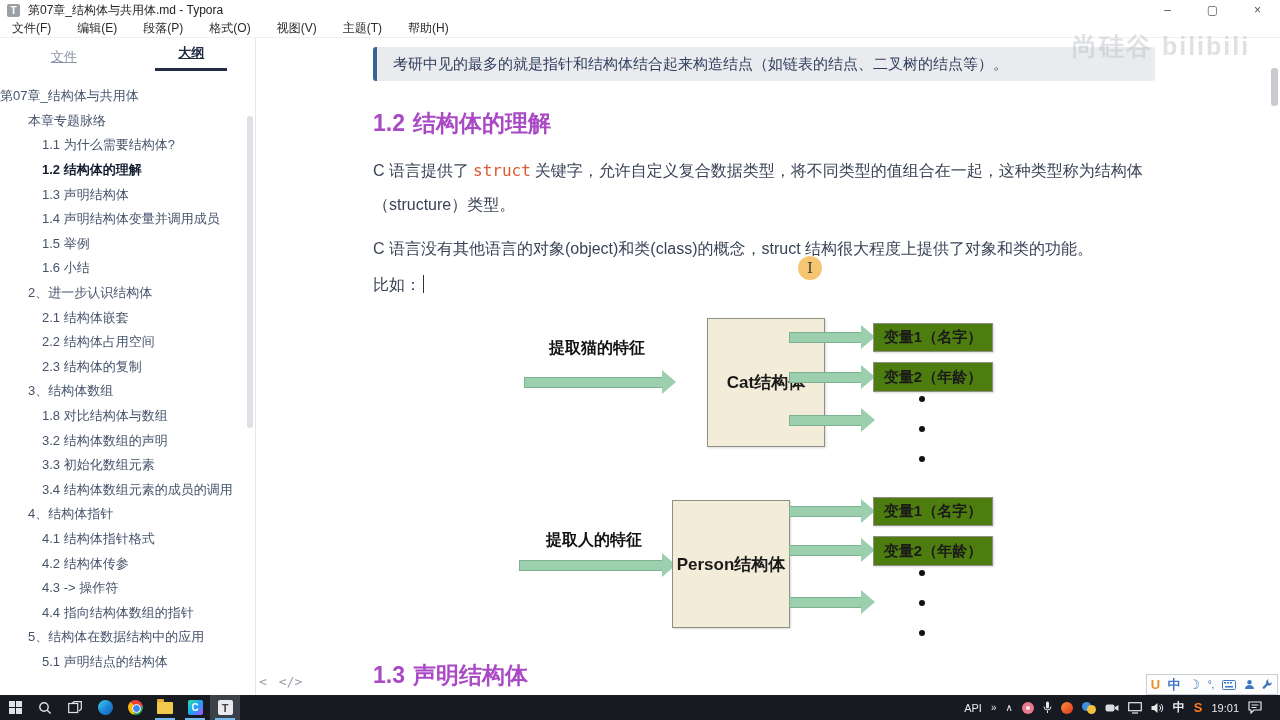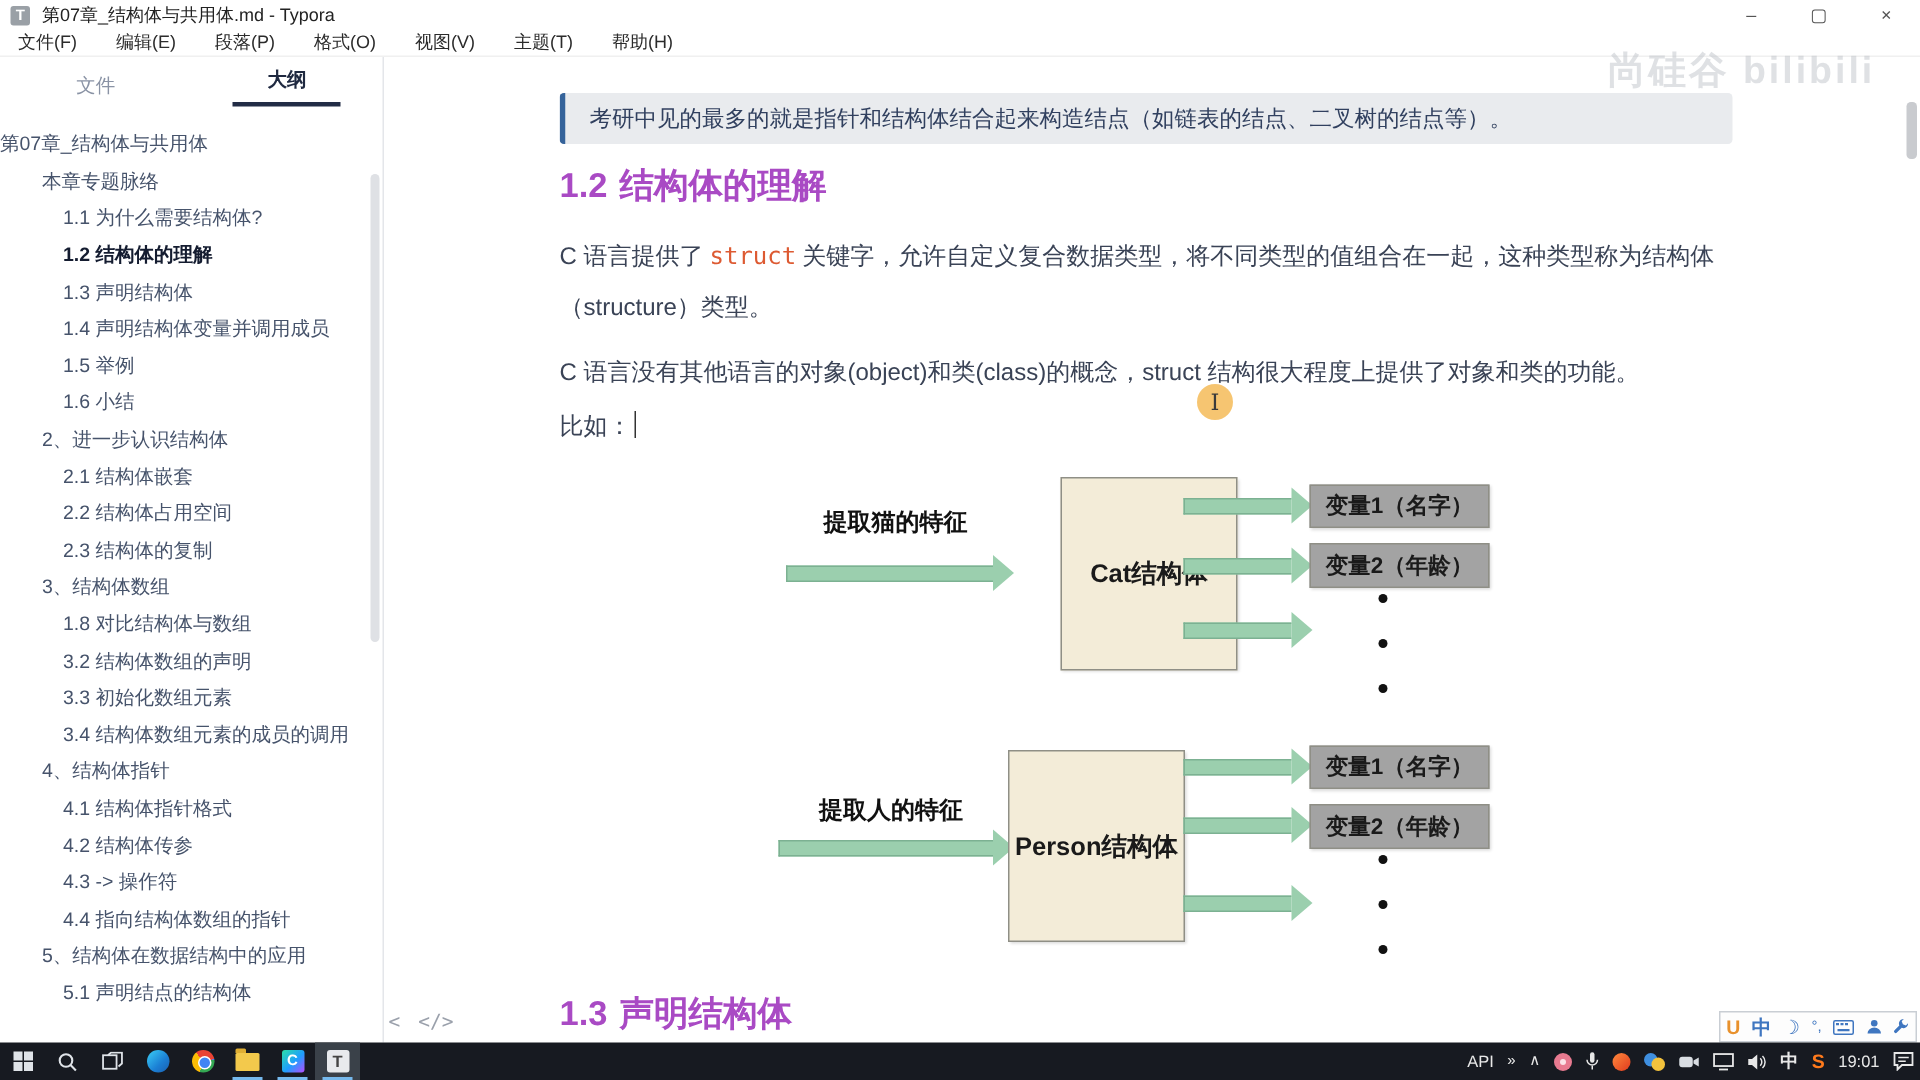--- a/index.html
+++ b/index.html
@@ -21,38 +21,38 @@
   
   .menubar { position:absolute; left:0; top:20px; width:1280px; height:18px; background:#fff;
     display:flex; align-items:center; gap:26px; padding-left:12px; font-size:12px; color:#2b2b2b;
     border-bottom:1px solid #f0f0f0; }
 
   
   .sidebar { position:absolute; left:0; top:38px; width:256px; height:657px; background:#fff;
     border-right:1px solid #e4e6ea; }
   .sidebar-tabs { display:flex; height:38px; }
   .tab { flex:1; display:flex; flex-direction:column; align-items:center; justify-content:center;
-    font-size:13px; color:#8a93a5; cursor:default; }
+    font-size:13px; color:#8a93a5; cursor:default;text-decoration:underline; }
   .tab .tab-underline { display:none; width:72px; height:3px; background:#222c46; margin-top:6px; }
   .tab.active { color:#1f2940; font-weight:bold; }
   .tab.active .tab-underline { display:block; }
   .outline { padding-top:8px; }
   .outline-item { height:24.6px; display:flex; align-items:center; font-size:13px; color:#46536b;
     white-space:nowrap; overflow:hidden; }
   .outline-item.lv1 { padding-left:0; }
   .outline-item.lv2 { padding-left:28px; }
   .outline-item.lv3 { padding-left:42px; }
   .outline-item.active { font-weight:bold; color:#141c30; }
   .sidebar-scroll { position:absolute; right:2px; top:78px; width:6px; height:312px;
     background:#dfe1e5; border-radius:3px; }
 
   
   .content { position:absolute; left:257px; top:38px; width:1023px; height:657px;
     background:#fff; overflow:hidden; }
-  .quote { position:absolute; left:116px; top:24px; width:782px; height:34px;
+  .quote { position:absolute; left:116px; top:9px; width:782px; height:34px;
     background:#e9ebee; border-left:4px solid #35639a; border-radius:3px;
     display:flex; align-items:center; padding:0 16px; font-size:15px; color:#31405f; }
   .h2 { position:absolute; left:116px; top:70px; font-size:23px; font-weight:bold; color:#a94ac4; }
   .h2 .h-num { margin-right:8px; }
   .para { position:absolute; left:116px; width:792px; font-size:16px; line-height:34px; color:#3a4356; }
   .p1 { top:116px; }
   .p2 { top:194px; }
   .p3 { top:230px; }
   .inline-code { font-family:"DejaVu Sans Mono","Liberation Mono",monospace; color:#dd5a32;
     font-size:16px; padding:0 4px; }
@@ -68,21 +68,21 @@
   
   .watermark { position:absolute; left:1072px; top:30px; font-size:25px; font-weight:bold;
     color:rgba(185,188,196,0.45); letter-spacing:2px; white-space:nowrap; }
 
   
   .diagram { position:absolute; left:0; top:270px; width:1023px; height:356px; }
   .dg-label { position:absolute; font-size:16px; font-weight:bold; color:#111; }
   .dg-box { position:absolute; width:118px; background:#f3ecd8; border:1px solid #8f8f86;
     display:flex; align-items:center; justify-content:center; font-size:17px; font-weight:bold;
     color:#1a1a1a; box-shadow:1px 1px 2px rgba(0,0,0,0.15); }
-  .dg-var { position:absolute; width:120px; background:#a3a3a3; border:1px solid #8f8f86;
+  .dg-var { position:absolute; width:120px; background:#4d7c0f; border:1px solid #8f8f86;
     display:flex; align-items:center; justify-content:center; font-size:15px; font-weight:bold;
     color:#1a1a1a; box-shadow:1px 1px 2px rgba(0,0,0,0.15); }
   .arrow { position:absolute; display:flex; align-items:center; height:24px; }
   .arrow .shaft { flex:1; height:11px; background:#9bcfae; border:1px solid #7cb192; border-right:none; }
   .arrow .head { width:0; height:0; border-top:12px solid transparent;
     border-bottom:12px solid transparent; border-left:14px solid #9bcfae; }
   .dot { position:absolute; width:6px; height:6px; border-radius:50%; background:#111; }
 
   
   .cursor-hl { position:absolute; left:541px; top:218px; width:24px; height:24px; border-radius:50%;
@@ -115,21 +115,21 @@
   .edge-ic { width:15px; height:15px; border-radius:50%;
     background:linear-gradient(135deg,#35c1f1 10%,#1b7fd4 60%,#1a5fb0 100%); }
   .folder-ic { width:16px; height:12px; background:#f3c94c; border-radius:1px; position:relative; }
   .folder-ic::before { content:""; position:absolute; left:0; top:-3px; width:7px; height:3px;
     background:#e0ae33; border-radius:1px 1px 0 0; }
   .clion-ic { width:15px; height:15px; border-radius:2px; color:#fff; font-size:10px; font-weight:bold;
     display:flex; align-items:center; justify-content:center;
     background:linear-gradient(135deg,#2be0a8,#1f9dff 55%,#b84bff); }
   .typora-ic { width:15px; height:15px; background:#e8eaed; color:#444; border-radius:2px;
     font-size:11px; font-weight:bold; display:flex; align-items:center; justify-content:center; }
-  .tb-right { margin-left:auto; display:flex; align-items:center; gap:9px; padding-right:4px;
+  .tb-right { margin-left:auto; display:flex; align-items:center; gap:9px; padding-right:18px;
     font-size:11px; }
   .tray-ic { display:flex; align-items:center; justify-content:center; }
   .pink-ic { width:12px; height:12px; border-radius:50%; background:#e87a90; position:relative; }
   .pink-ic::after { content:""; position:absolute; left:4px; top:4px; width:4px; height:4px;
     border-radius:50%; background:#fbe3e8; }
   .orange-ic { width:12px; height:12px; border-radius:50%;
     background:linear-gradient(135deg,#ff8a3c,#e03a1e); }
   .duo-ic { position:relative; width:14px; height:12px; }
   .duo-ic i { position:absolute; width:9px; height:9px; border-radius:50%; }
   .duo-ic i:first-child { left:0; top:0; background:#3f8fe0; }

